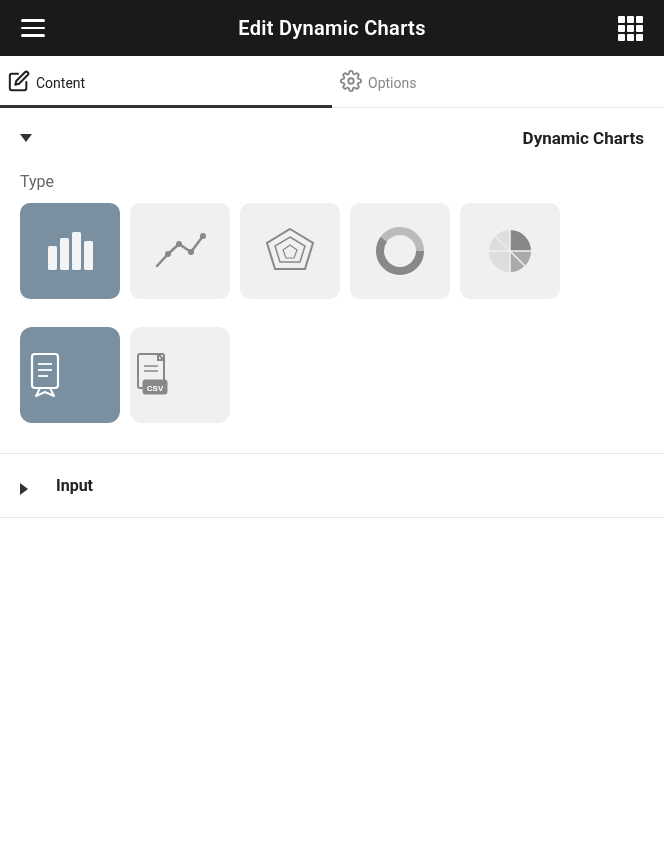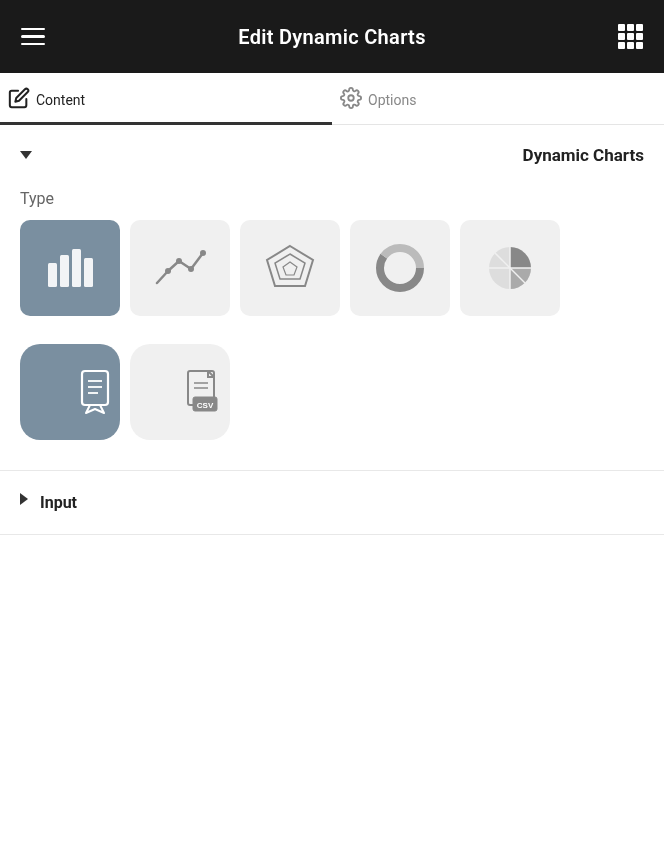--- a/index.html
+++ b/index.html
@@ -12,21 +12,21 @@
     }
 
     
     .header {
       background: #1a1a1a;
       color: #fff;
       display: flex;
       align-items: center;
       justify-content: space-between;
       padding: 0 18px;
-      height: 73px;
+      height: 56px;
     }
     .header-title {
       font-size: 20px;
       font-weight: 600;
       letter-spacing: 0.3px;
     }
     .hamburger-icon, .grid-icon {
       width: 30px;
       height: 30px;
       display: flex;
@@ -166,26 +166,26 @@
 
     
     .input-type-grid {
       display: flex;
       gap: 10px;
       margin-bottom: 20px;
     }
     .input-btn {
       width: 100px;
       height: 96px;
-      border-radius: 20px;
+      border-radius: 12px;
       border: none;
       background: #f0f0f0;
       display: flex;
       align-items: center;
-      justify-content: flex-end;
+      justify-content: flex-start;
       cursor: pointer;
     }
     .input-btn.active {
       background: #7a8fa0;
     }
     .input-btn svg {
       width: 50px;
       height: 50px;
     }
 
@@ -193,22 +193,22 @@
     .divider {
       height: 1px;
       background: #e8e8e8;
       margin: 0;
     }
 
     
     .collapsible-section {
       padding: 22px 20px;
       display: flex;
-      align-items: flex-start;
-      gap: 12px;
+      align-items: flex-end;
+      gap: 28px;
       cursor: pointer;
       border-bottom: 1px solid #e8e8e8;
     }
     .collapsible-title {
       font-size: 16px;
       font-weight: 700;
       color: #222;
     }
   </style>
 </head>

